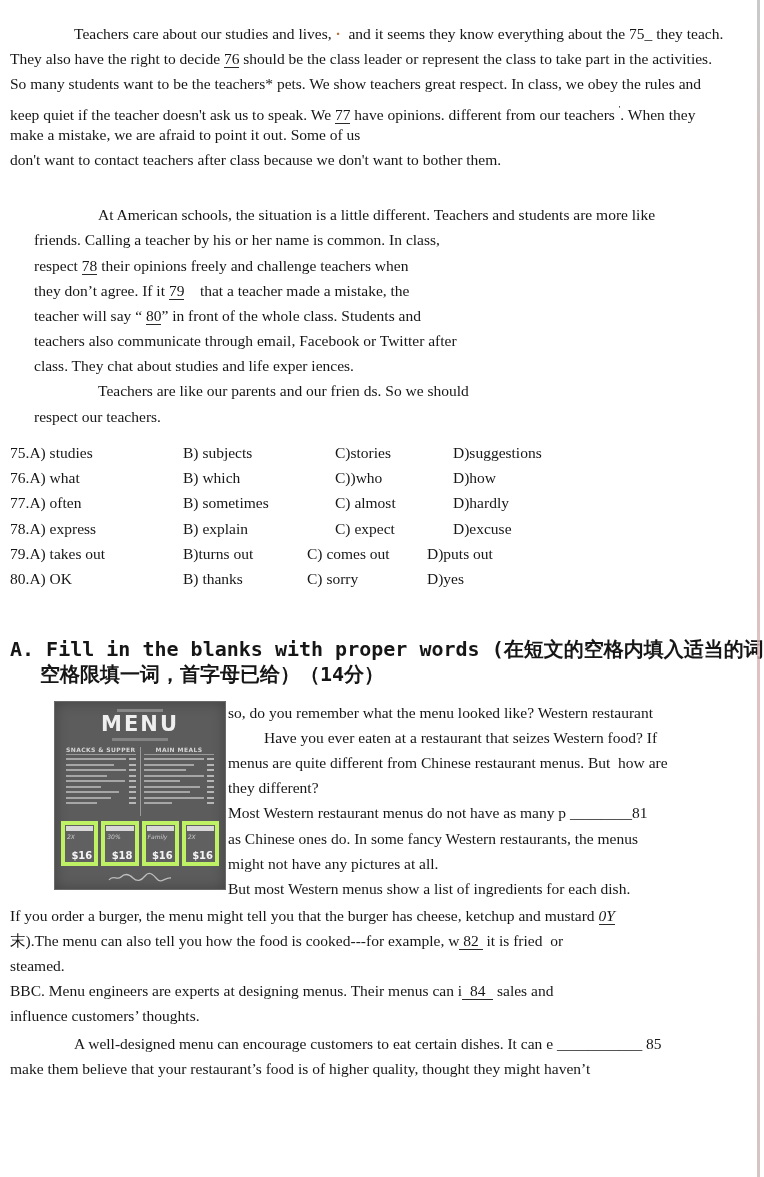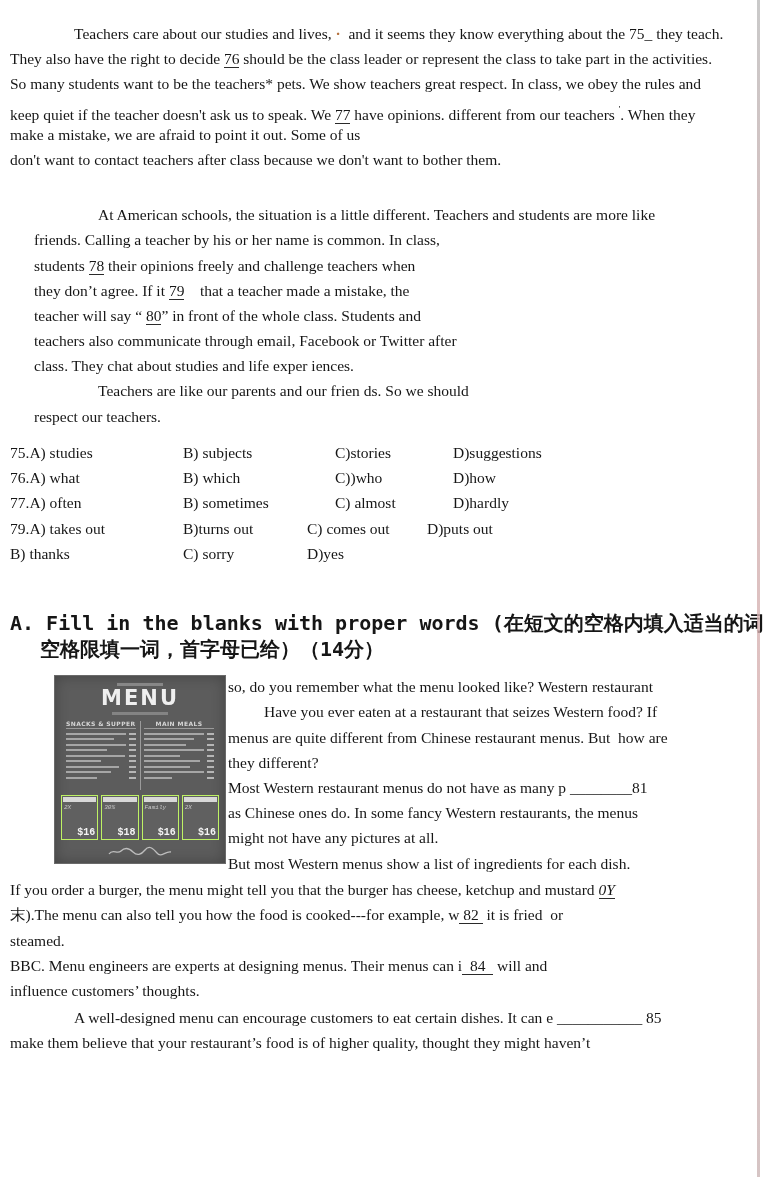--- a/index.html
+++ b/index.html
@@ -48,21 +48,21 @@
   .m-cols{display:flex;padding:0 7px;position:relative;height:70px;}
   .m-col{flex:1;padding:0 4px;min-width:0;}
   .m-col-header{font-size:6px;font-weight:bold;color:#d6d6d6;text-align:center;letter-spacing:.4px;
     border-bottom:1px solid #9a9a9a;padding-bottom:1px;margin-bottom:2px;
     white-space:nowrap;overflow:hidden;filter:blur(.35px);}
   .m-item{display:flex;justify-content:space-between;align-items:center;margin:3.5px 0;}
   .m-item-bar{height:2px;background:#a6a6a6;}
   .m-item-price{width:7px;height:2px;background:#b6b6b6;flex:none;margin-left:3px;}
   .m-divider{position:absolute;left:50%;top:1px;bottom:0;width:1px;background:#9b9b9b;}
   .m-deals{display:flex;gap:3px;padding:0 6px;margin-top:5px;}
-  .m-deal{flex:1;border:1px solid #bef264;height:45px;position:relative;background:#606060;box-sizing:border-box;font-family:Liberation Mono, monospace;}
+  .m-deal{flex:1;border:4px solid #bef264;height:45px;position:relative;background:#606060;box-sizing:border-box;}
   .m-deal-head{height:5px;background:#d8d8d8;margin:1px;}
   .m-deal-label{font-size:6px;color:#cbcbcb;padding:1px 2px;font-style:italic;filter:blur(.3px);}
   .m-deal-price{position:absolute;bottom:1px;right:2px;font-size:10px;font-weight:bold;color:#f4f4f4;filter:blur(.25px);}
   .m-logo{margin-top:3px;text-align:center;}
 </style>
 </head>
 <body>
 
 <div class="page">
 
@@ -71,35 +71,36 @@
       <div class="line"><span>They also have the right to decide </span><span class="seg-u">76</span><span> should be the class leader or represent the class to take part in the activities.</span></div>
       <div class="line"><span>So many students want to be the teachers* pets. We show teachers great respect. In class, we obey the rules and</span></div>
       <div class="line"><span>keep quiet if the teacher doesn't ask us to speak. We </span><span class="seg-u">77</span><span> have opinions. different from our teachers </span><span class="seg-sup">'</span><span>. When they</span></div>
       <div class="line"><span>make a mistake, we are afraid to point it out. Some of us</span></div>
       <div class="line"><span>don't want to contact teachers after class because we don't want to bother them.</span></div>
     </div>
 
   <div class="p2">
       <div class="line indent"><span>At American schools, the situation is a little different. Teachers and students are more like</span></div>
       <div class="line"><span>friends. Calling a teacher by his or her name is common. In class,</span></div>
-      <div class="line"><span>students </span><span class="seg-u">78</span><span> their opinions freely and challenge teachers when</span></div>
+      <div class="line"><span>respect </span><span class="seg-u">78</span><span> their opinions freely and challenge teachers when</span></div>
       <div class="line"><span>they don’t agree. If it </span><span class="seg-u">79</span><span>    that a teacher made a mistake, the</span></div>
       <div class="line"><span>teacher will say “ </span><span class="seg-u">80</span><span>” in front of the whole class. Students and</span></div>
       <div class="line"><span>teachers also communicate through email, Facebook or Twitter after</span></div>
       <div class="line"><span>class. They chat about studies and life exper iences.</span></div>
       <div class="line indent"><span>Teachers are like our parents and our frien ds. So we should</span></div>
       <div class="line"><span>respect our teachers.</span></div>
     </div>
 
   <div class="options">
       <div class="opt-row"><span>75.A) studies</span><span>B) subjects</span><span>C)stories</span><span>D)suggestions</span></div>
       <div class="opt-row"><span>76.A) what</span><span>B) which</span><span>C))who</span><span>D)how</span></div>
       <div class="opt-row"><span>77.A) often</span><span>B) sometimes</span><span>C) almost</span><span>D)hardly</span></div>
+      <div class="opt-row"><span>78.A) express</span><span>B) explain</span><span>C) expect</span><span>D)excuse</span></div>
       <div class="opt-row shift"><span>79.A) takes out</span><span>B)turns out</span><span>C) comes out</span><span>D)puts out</span></div>
-      <div class="opt-row shift"><span>B) thanks</span><span>C) sorry</span><span>D)yes</span></div>
+      <div class="opt-row shift"><span>80.A) OK</span><span>B) thanks</span><span>C) sorry</span><span>D)yes</span></div>
     </div>
 
   <div class="heading">
       <div class="line"><span>A. Fill in the blanks with proper words (在短文的空格内填入适当的词，使其内容通顺。每</span></div>
       <div class="line indent2"><span>空格限填一词，首字母已给）（14分）</span></div>
     </div>
 
   <div class="menu-section">
     <div class="menu-box">
       <div class="m-topline"></div>
@@ -227,20 +228,20 @@
         <div class="line"><span>as Chinese ones do. In some fancy Western restaurants, the menus</span></div>
         <div class="line"><span>might not have any pictures at all.</span></div>
         <div class="line"><span>But most Western menus show a list of ingredients for each dish.</span></div>
       </div>
   </div>
 
   <div class="full-col">
       <div class="line"><span>If you order a burger, the menu might tell you that the burger has cheese, ketchup and mustard </span><span class="seg-u seg-i">0Y</span></div>
       <div class="line"><span>末).The menu can also tell you how the food is cooked---for example, w</span><span class="seg-u"> 82 </span><span> it is fried  or</span></div>
       <div class="line"><span>steamed.</span></div>
-      <div class="line"><span>BBC. Menu engineers are experts at designing menus. Their menus can i</span><span class="seg-u">  84  </span><span> will and</span></div>
+      <div class="line"><span>BBC. Menu engineers are experts at designing menus. Their menus can i</span><span class="seg-u">  84  </span><span> sales and</span></div>
       <div class="line"><span>influence customers’ thoughts.</span></div>
       <div class="line indent gap-top2"><span>A well-designed menu can encourage customers to eat certain dishes. It can e ___________ 85</span></div>
       <div class="line"><span>make them believe that your restaurant’s food is of higher quality, thought they might haven’t</span></div>
     </div>
 
   <div class="edge-line"></div>
 </div>
 
 </body></html>

